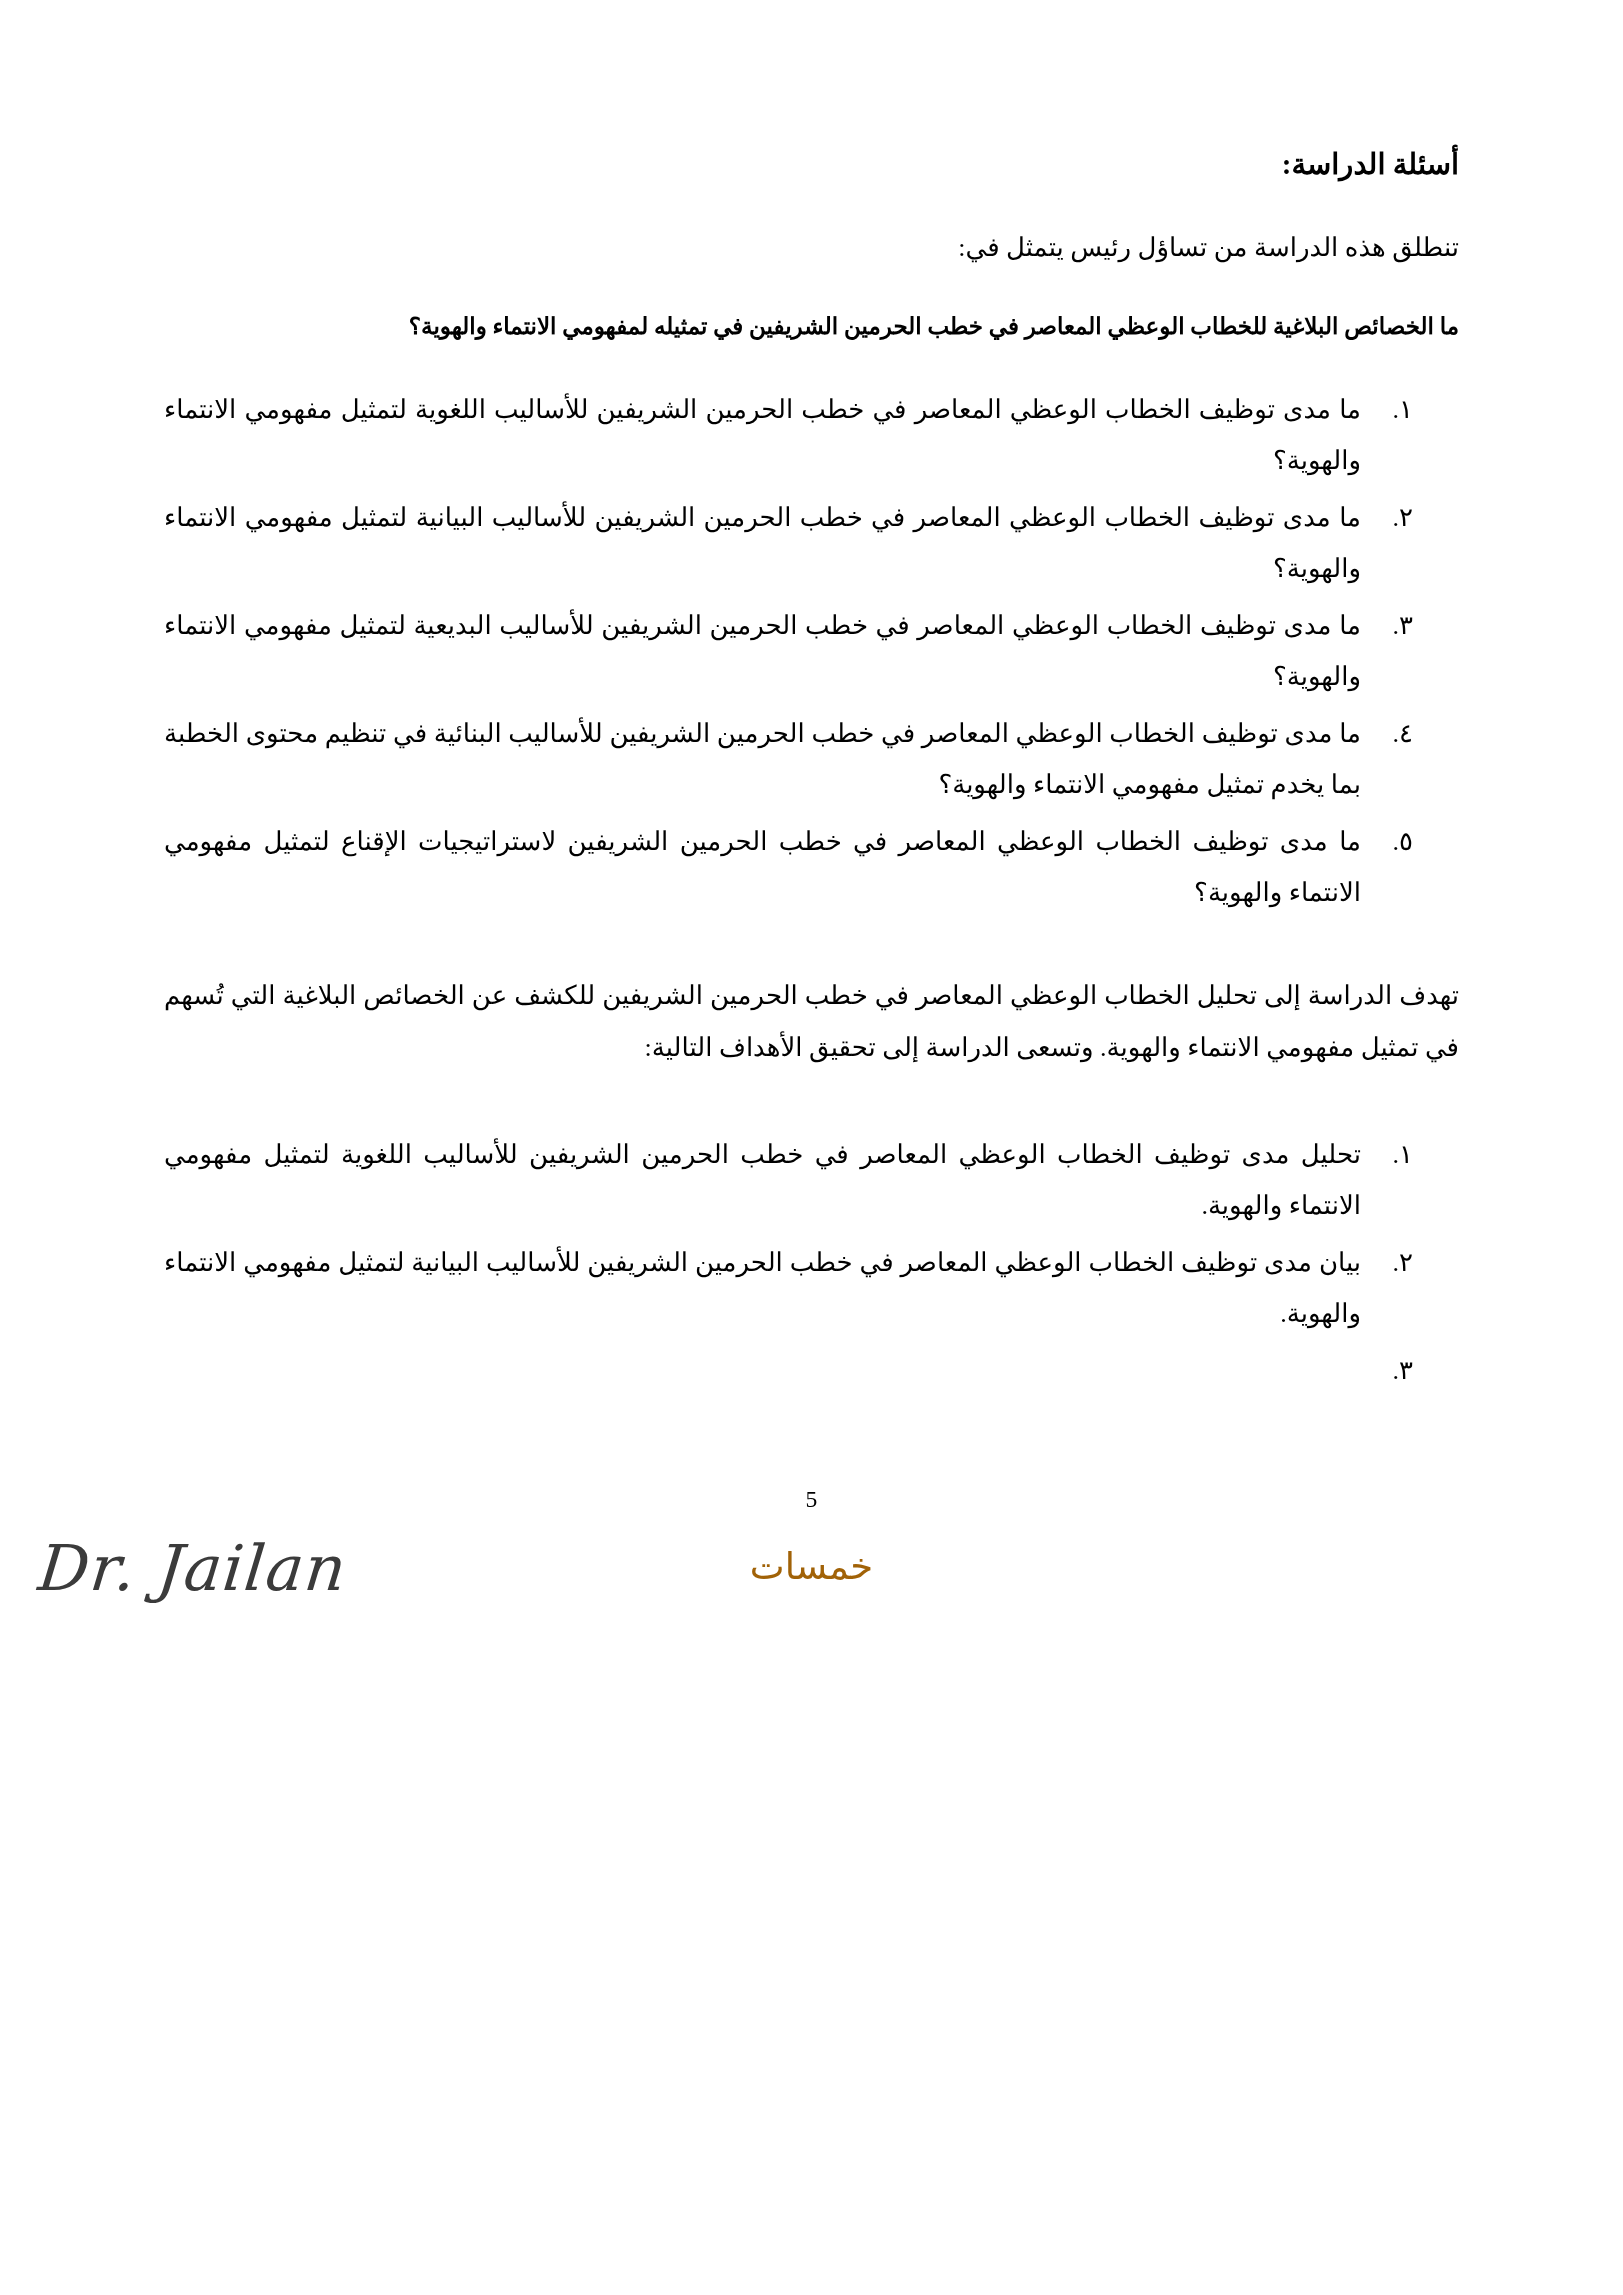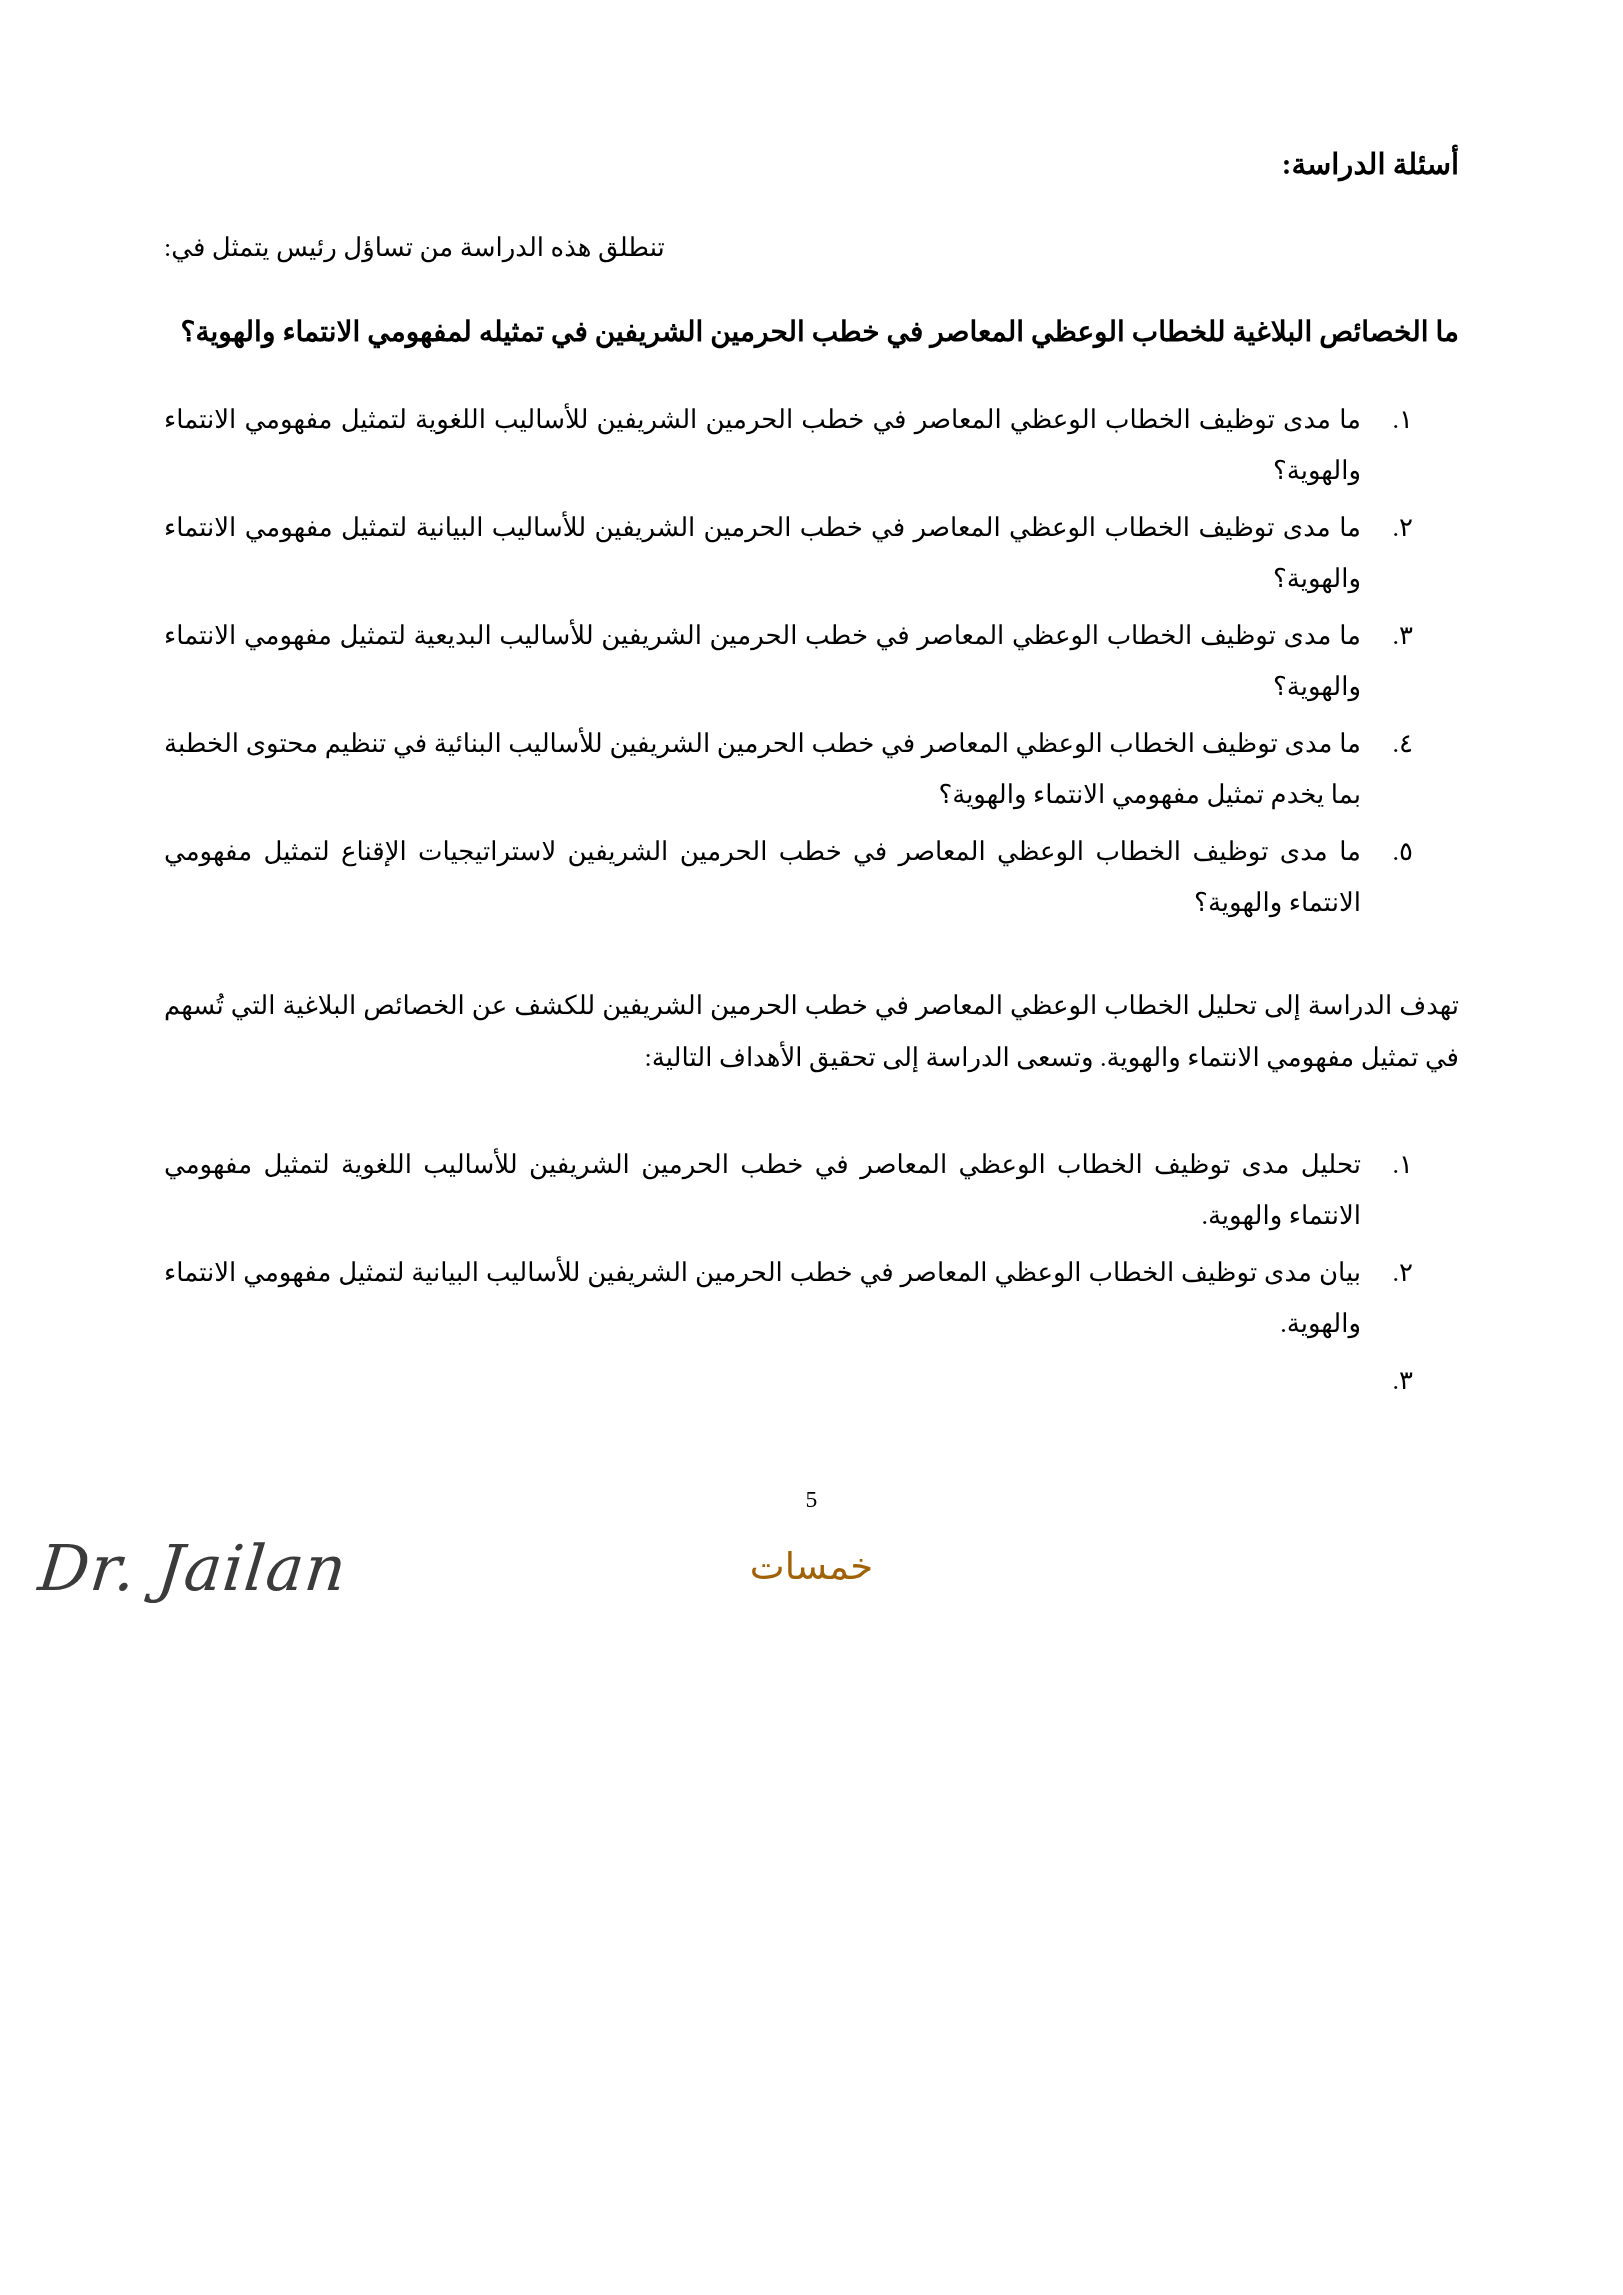--- a/index.html
+++ b/index.html
@@ -34,25 +34,25 @@
     text-align: right;
   }
   .para {
     font-size: 26px;
     line-height: 2.0;
     margin: 0 0 30px 0;
     text-align: justify;
     text-justify: inter-word;
   }
   .para.center-ish {
-    text-align: left;
+    text-align: right;
   }
   .bold-q {
     font-weight: bold;
-    font-size: 28px;
+    font-size: 23px;
     line-height: 2.0;
     margin: 0 0 35px 0;
     text-align: justify;
   }
   ol.qlist {
     list-style: none;
     margin: 0 0 26px 0;
     padding: 0 46px 0 0;
   }
   ol.qlist > li {

